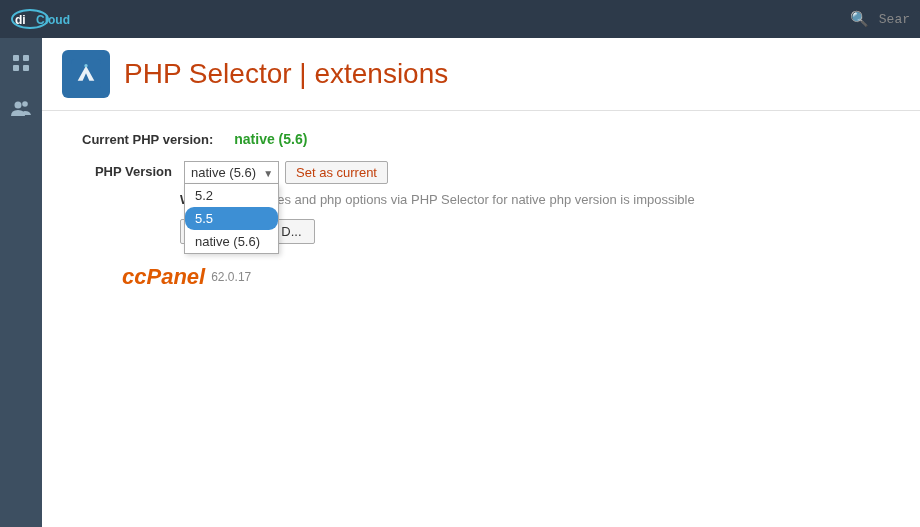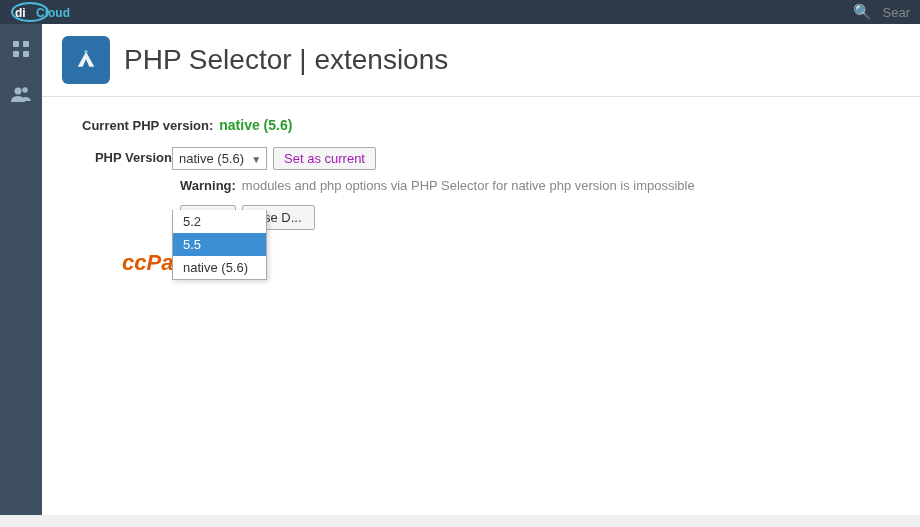--- a/index.html
+++ b/index.html
@@ -1,21 +1,21 @@
 <!DOCTYPE html>
 <html><head>
   <meta charset="utf-8">
   <style>
     * { box-sizing: border-box; margin: 0; padding: 0; }
     body { font-family: Arial, sans-serif; font-size: 13px; background: #f0f0f0; width: 920px; height: 527px; overflow: hidden; }
 
     
     #topbar {
       background: #2d3a4a;
-      height: 24px;
+      height: 38px;
       display: flex;
       align-items: center;
       padding: 0 10px;
       justify-content: space-between;
     }
     #topbar .logo {
       display: flex;
       align-items: center;
     }
     .topbar-right {
@@ -25,20 +25,21 @@
       color: #aaa;
       font-size: 13px;
     }
     .search-icon-top {
       color: #aaa;
       font-size: 15px;
     }
     .search-text-top {
       color: #888;
       font-size: 13px;
+      font-family: Liberation Mono, monospace;
     }
 
     
     #layout {
       display: flex;
       height: calc(527px - 36px);
     }
 
     
     #sidebar {
@@ -83,35 +84,36 @@
       border-radius: 6px;
       display: flex;
       align-items: center;
       justify-content: center;
       margin-right: 14px;
       flex-shrink: 0;
     }
     .php-icon svg { width: 30px; height: 30px; }
     #page-title {
       font-size: 28px;
-      color: #404040;
+      color: #c2410c;
       font-weight: normal;
     }
 
     
     #page-content {
       padding: 20px 40px;
       position: relative;
     }
 
     .current-version-row {
       display: flex;
       align-items: center;
       margin-bottom: 14px;
       font-size: 13px;
+      gap: 15px;
     }
     .current-version-label {
       font-weight: bold;
       color: #333;
       margin-right: 6px;
     }
     .current-version-value {
       color: #2a9d2a;
       font-weight: bold;
       font-size: 14px;
@@ -119,21 +121,21 @@
 
     .php-version-row {
       display: flex;
       align-items: flex-start;
       margin-bottom: 8px;
       position: relative;
     }
     .php-version-label {
       font-weight: bold;
       color: #333;
-      margin-right: 0;
+      margin-right: 12px;
       white-space: nowrap;
       padding-top: 3px;
       min-width: 90px;
       text-align: right;
     }
 
     .select-wrapper {
       position: relative;
       display: inline-block;
     }
@@ -164,39 +166,39 @@
     .dropdown-list {
       position: absolute;
       top: 100%;
       left: 0;
       background: white;
       border: 1px solid #aaa;
       border-top: none;
       z-index: 100;
       min-width: 95px;
       box-shadow: 2px 2px 5px rgba(0,0,0,0.15);
-      margin-top: 40px;
     }
     .dropdown-item {
       padding: 4px 10px;
       cursor: pointer;
       font-size: 13px;
       color: #333;
     }
     .dropdown-item.selected {
       background: #3d8fd4;
       color: white;
+      border-radius: 9px;
     }
 
     .set-as-current-btn {
       margin-left: 6px;
       padding: 3px 10px;
       background: #f5f5f5;
       border: 1px solid #aaa;
-      color: #a21caf;
+      color: #c2410c;
       font-size: 13px;
       cursor: pointer;
       border-radius: 2px;
     }
 
     .warning-row {
       display: flex;
       align-items: flex-start;
       margin-bottom: 12px;
       padding-left: 98px;

